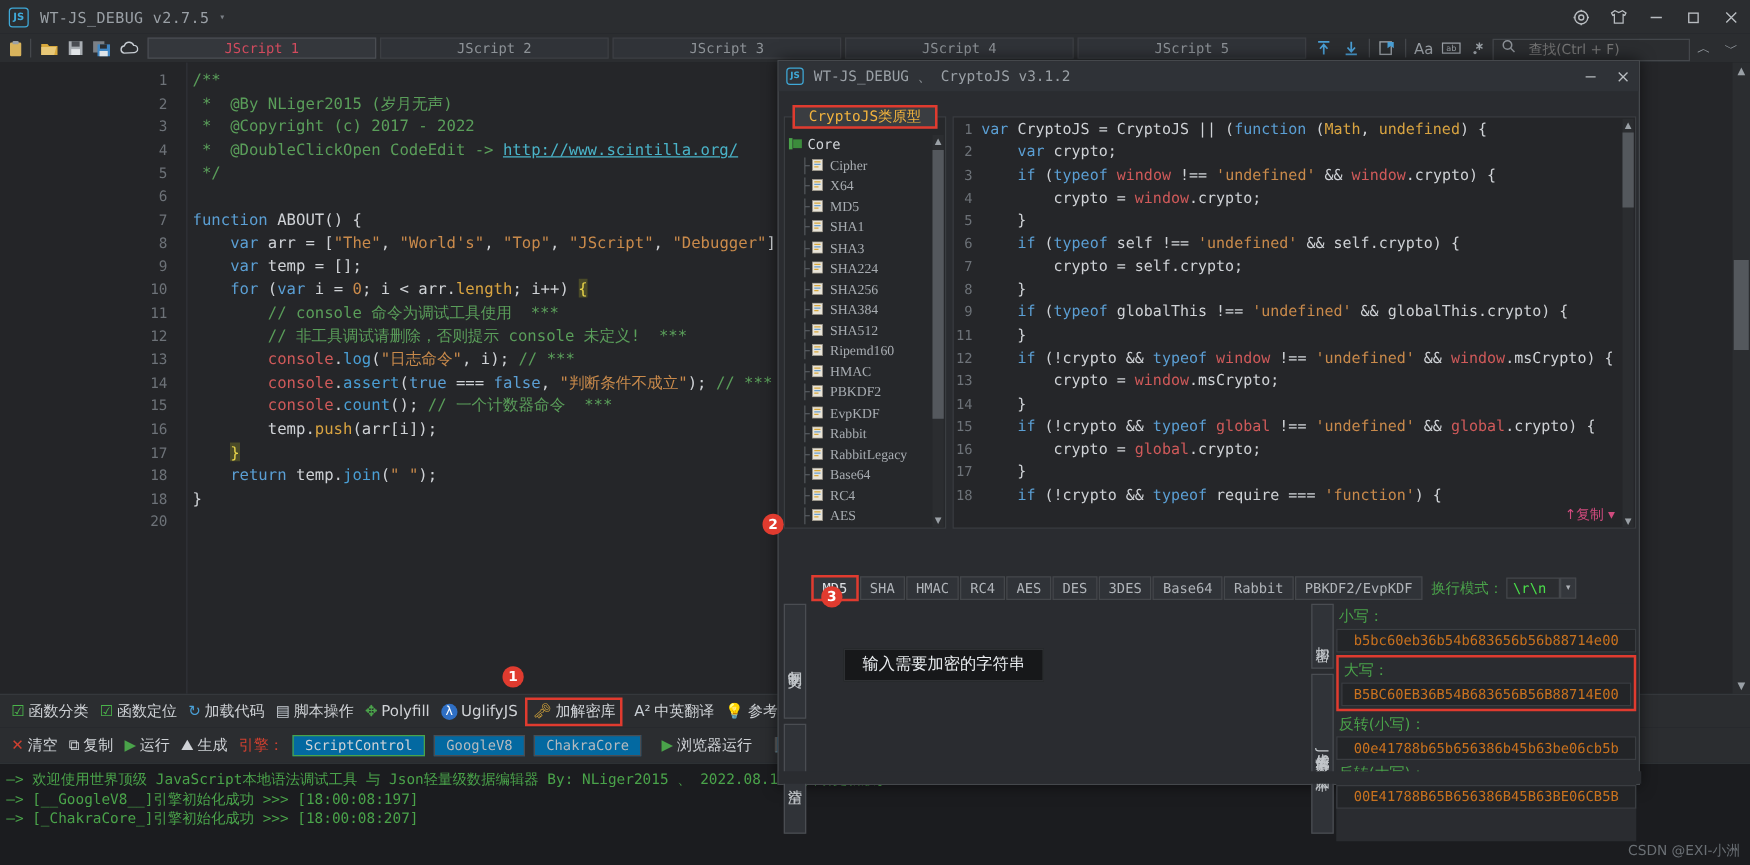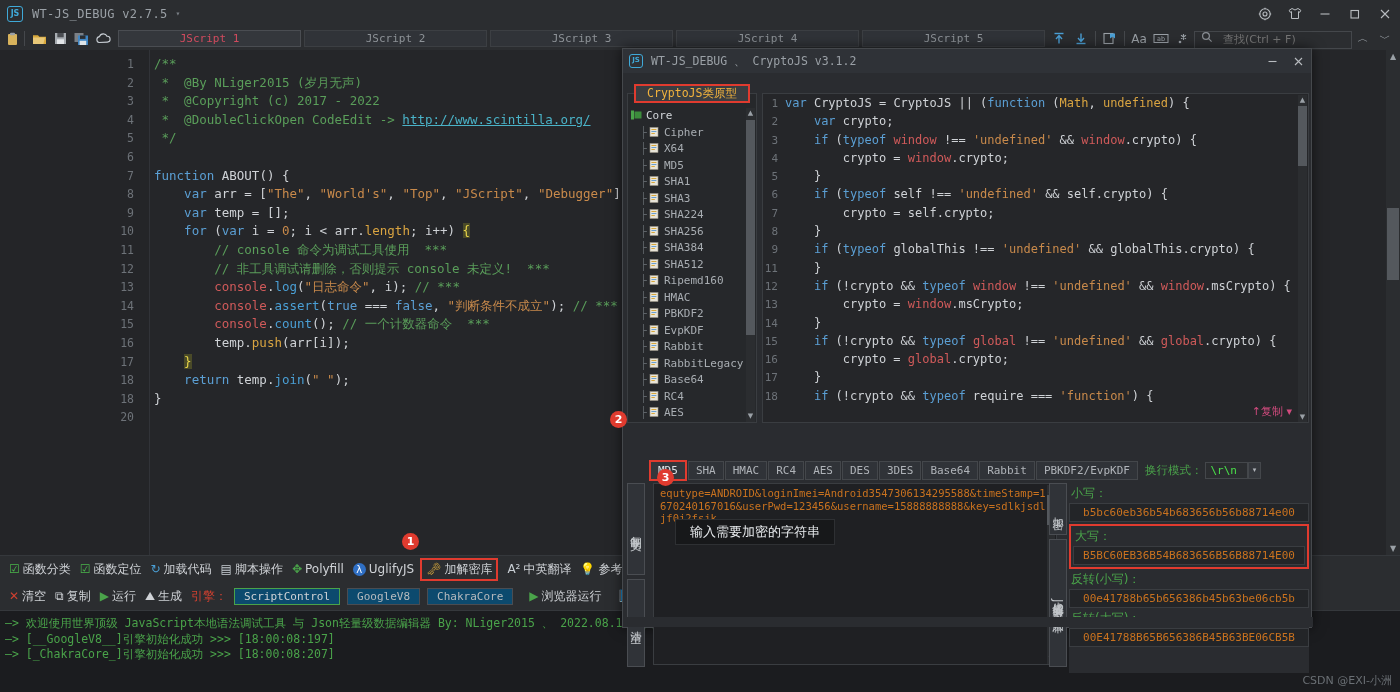--- a/index.html
+++ b/index.html
@@ -98,21 +98,21 @@
   #actionbar {
     position: absolute; left: 0; top: 582px; width: 1400px; height: 28px;
     background: #2b2d30; display: flex; align-items: center;
   }
   .fitem { display: flex; align-items: center; margin-left: 9px; font-size: 12px;
            color: #cfd2d6; font-family: "DejaVu Sans", sans-serif; white-space: nowrap; }
   .fitem .gi { margin-right: 3px; font-size: 12px; display:inline-block; }
   .fitem.highlight { border: 2px solid #e03b2f; padding: 1px 4px; margin-left: 6px; }
   .chk { color: #4ab54a; font-size: 10px; margin-right: 2px; }
   .engbtn {
-    border: 1px solid #4a4d52; background: #0c4a6e; color: #b6babe; font-size: 11px;
+    border: 1px solid #4a4d52; background: #0369a1; color: #b6babe; font-size: 11px;
     padding: 1px 9px; margin-left: 7px; font-family: "DejaVu Sans Mono", monospace;
   }
   .engbtn.sel { border-color: #4aa34a; color: #cfd2d6; }
 
   
   #console {
     position: absolute; left: 0; top: 610px; width: 1400px; height: 82px;
     background: #1b1c1f; border-top: 1px solid #35383c; padding: 5px 0 0 5px;
   }
   .cline { font-size: 11.5px; line-height: 15.5px; color: #4aa34a; white-space: pre;
@@ -153,21 +153,21 @@
     position:absolute; left:6px; top:-10px; width: 116px; height:19px;
     border:2px solid #e03b2f; background:#3a3d41;
     color:#f2b33d; font-size:11.5px; text-align:center; line-height:15px;
     z-index: 5; font-family:"DejaVu Sans Mono", monospace;
   }
   #tree-scroll { position:absolute; left:0; top:14px; width:130px; height:314px;
     overflow:hidden; }
   .tnode { height:16.5px; line-height:16.5px; font-size:11px; white-space:nowrap;
            color:#a8adb2; font-family:"DejaVu Sans Mono", monospace; }
   .tnode.root { color:#d2d6da; padding-left: 3px; }
-  .tnode.child { padding-left: 12px; }
+  .tnode.child { padding-left: 12px; font-family: Liberation Serif, serif; }
   .ticon { display:inline-block; width:11px; height:10px; margin-right:4px;
            vertical-align:-1px; }
   .tdash { display:inline-block; width:9px; color:#5e6368; }
   #tree-sb { position:absolute; right:1px; top:14px; width:9px; height:314px;
     background:#2b2d30; }
   #tree-sb .thumb { position:absolute; left:0; top:12px; width:9px; height:215px;
     background:#54585d; }
   .sb-ar { position:absolute; left:0; width:9px; height:11px; color:#9aa0a6;
     font-size:7px; text-align:center; line-height:11px;
     font-family:"DejaVu Sans",sans-serif; }
@@ -688,28 +688,20 @@
       <div class="ctab">PBKDF2/EvpKDF</div>
       <div id="wrapmode">换行模式：</div>
       <div id="wrapval">\r\n</div>
       <div id="wrapdd">▾</div>
     </div>
 
   <div id="cw-io">
     <div class="vbtn" style="left:4px; top:2px; height:92px;">复制明文</div>
     <div class="vbtn" style="left:4px; top:98px; height:88px;">清空</div>
 
-    <div id="input-box">
-      <div class="inp-text">equtype=ANDROID&amp;loginImei=Android3547306134295588&amp;timeStamp=1670240167016&amp;userPwd=123456&amp;username=15888888888&amp;key=sdlkjsdljf0j2fsjk</div>
-      <div id="input-sb">
-        <div class="sb-ar" style="top:0">▲</div>
-        <div class="thumb"></div>
-        <div class="sb-ar" style="bottom:0">▼</div>
-      </div>
-    </div>
     <div id="tip3">输入需要加密的字符串</div>
 
     <div class="vbtn" style="left:426px; top:2px; height:52px;">加密</div>
     <div class="vbtn" style="left:426px; top:58px; height:128px;">生成当前方案JS脚本</div>
 
     <div id="out-panel">
         <div class="out-group">
           <div class="out-label">小写：</div>
           <div class="out-val">b5bc60eb36b54b683656b56b88714e00</div>
         </div>

